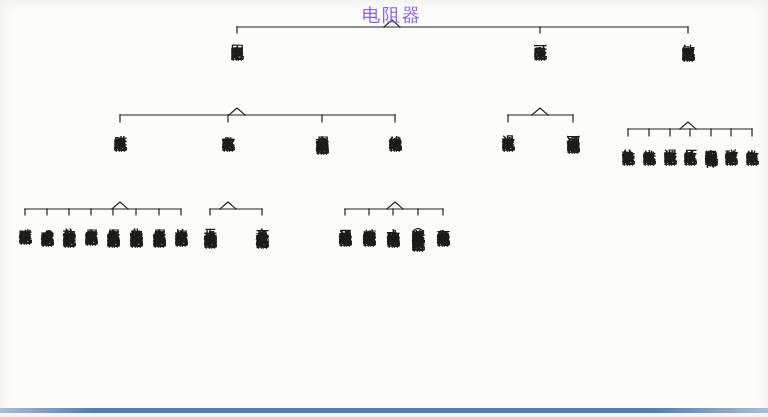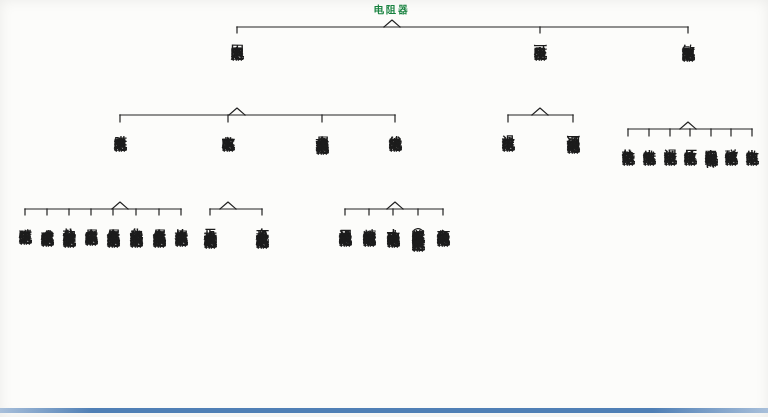--- a/index.html
+++ b/index.html
@@ -7,24 +7,24 @@
     position:relative;
     width:768px;height:417px;
     background:#fcfcfa;
     overflow:hidden;
     font-family:"Liberation Sans", sans-serif;
     box-shadow:inset 0 0 14px rgba(0,0,0,0.07);
   }
   .htitle{
     position:absolute;
     transform:translateX(-50%);
-    font-size:10px;
-    font-weight:700;
+    font-size:18px;
+    font-weight:400;
     letter-spacing:2px;
-    color:#15803d;
+    color:#8b5cf6;
     white-space:nowrap;
   }
   .vlabel{
     position:absolute;
     writing-mode:vertical-rl;
     text-orientation:mixed;
     transform:translateX(-50%);
     font-size:13px;
     line-height:16px;
     letter-spacing:1px;

